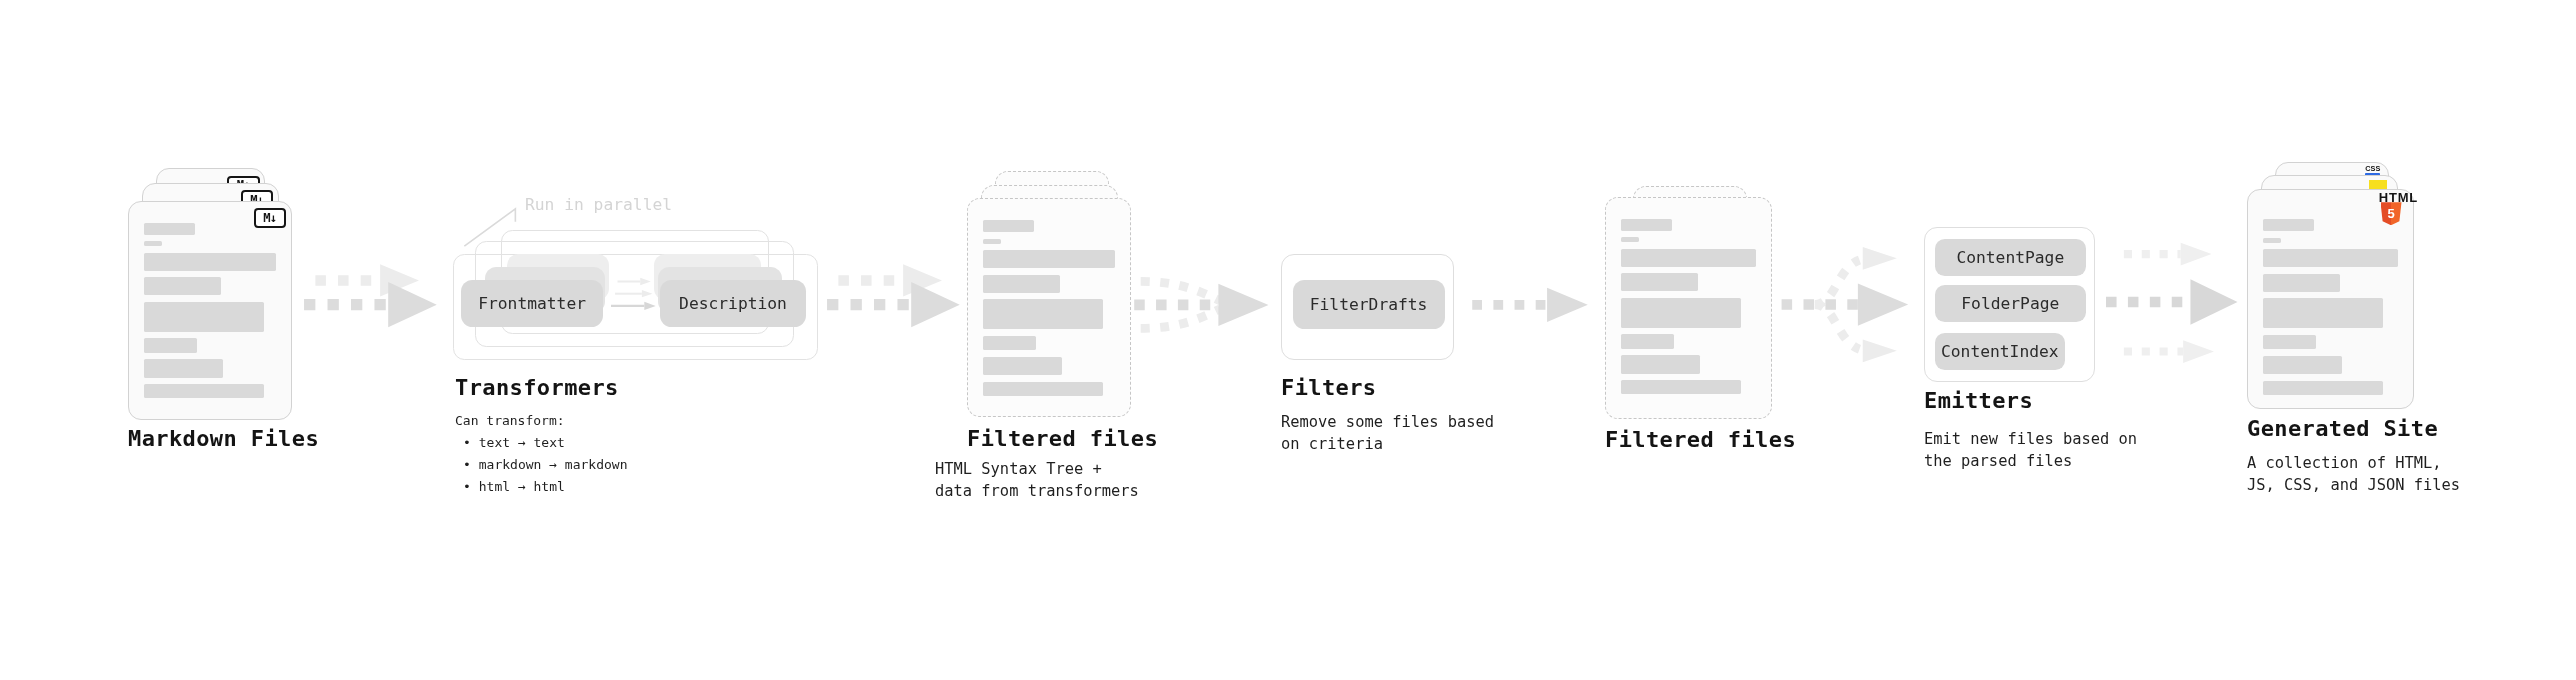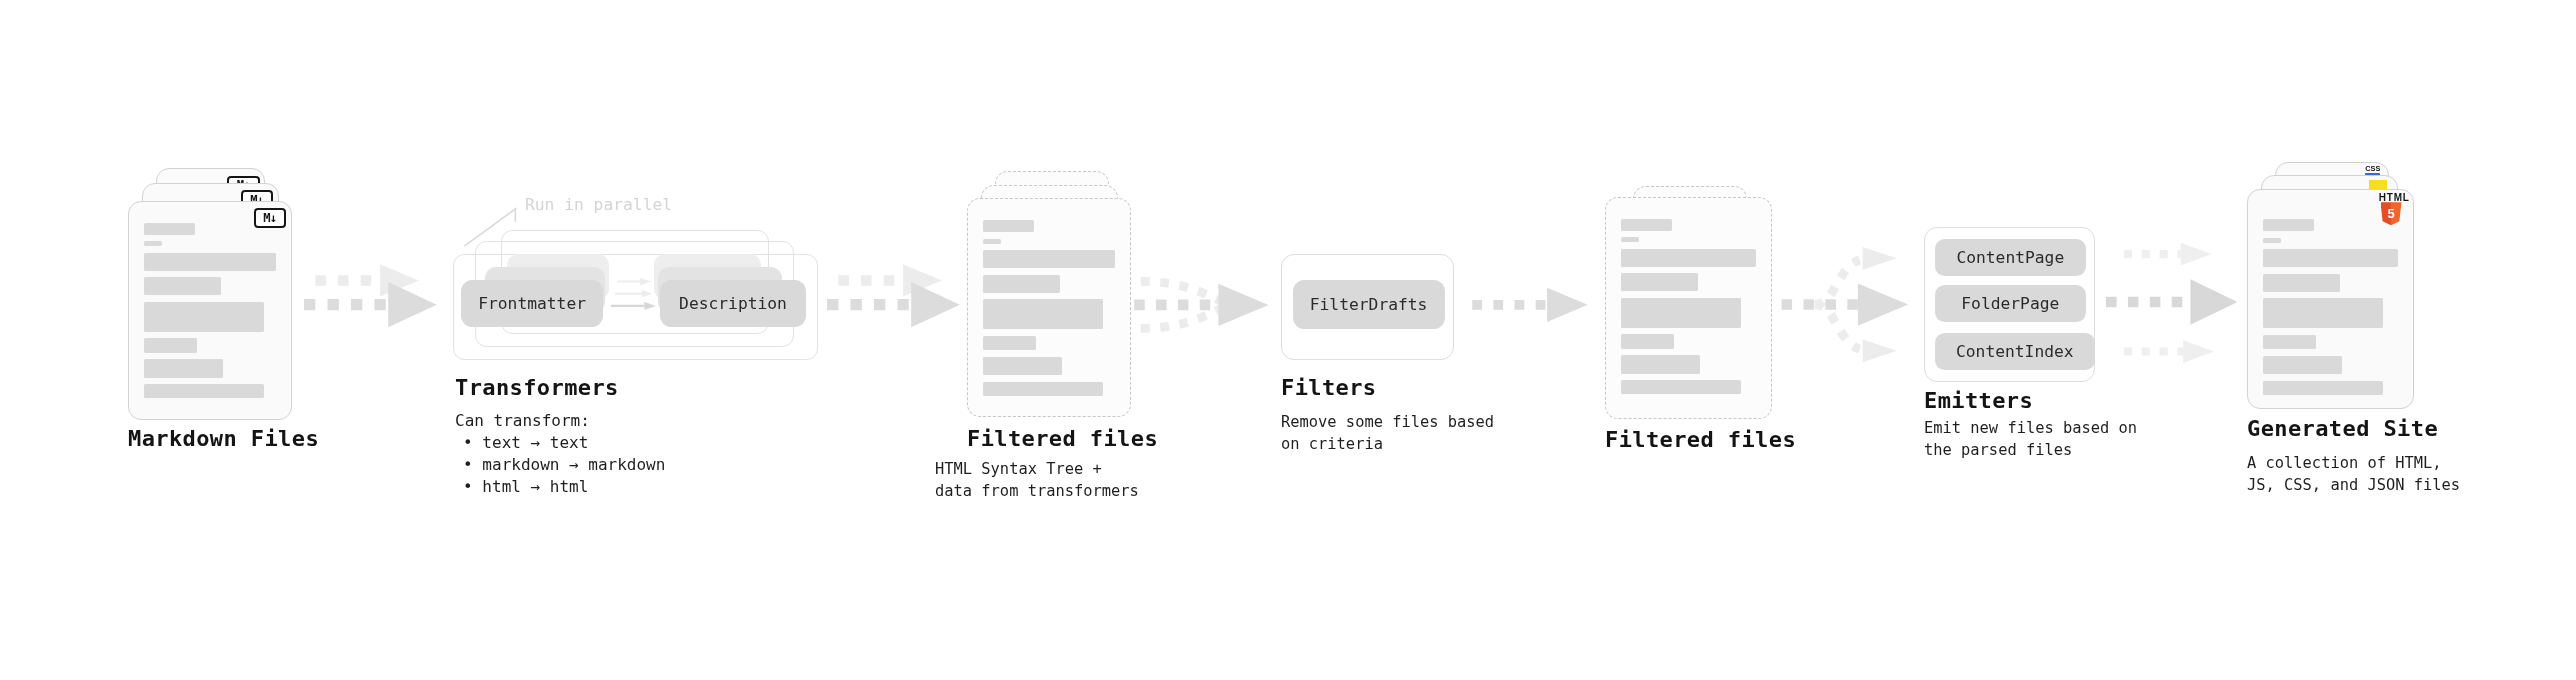--- a/index.html
+++ b/index.html
@@ -41,26 +41,26 @@
   .chip.ghost1{background:var(--chip-ghost1); height:46px;}
   .chip.ghost2{background:var(--chip-ghost2); height:46px;}
   .obox{position:absolute; border:1.6px solid var(--container-border); border-radius:11.4px; box-sizing:border-box;}
   .panel{position:absolute; border:1.6px solid var(--panel-border); border-radius:13px; background:#ffffff; box-sizing:border-box;padding-left:28px;}
   .emit-chip{position:absolute; border-radius:9.8px; background:var(--chip-fill); color:var(--chip-text);
         font-size:16.3px; display:flex; align-items:center; justify-content:center;}
   
   .stage-title{position:absolute; font-size:22px; font-weight:600; letter-spacing:0.4px;
         color:var(--title-text); white-space:nowrap;}
   .stage-caption{position:absolute; font-size:15.4px; line-height:22px; color:var(--caption-text); white-space:pre-line;}
-  .cap-line{font-size:16px; line-height:22px; color:var(--caption-text); white-space:pre;}
+  .cap-line{font-size:13px; line-height:22px; color:var(--caption-text); white-space:pre;}
   .bullet{padding-left:8.1px;}
   .parallel-label{position:absolute; font-size:16.3px; color:var(--parallel-label); white-space:nowrap;}
   
   .h5{position:absolute; top:4.1px; right:9.8px; width:24.4px; text-align:center;}
-  .h5-label{font-family:"Liberation Sans",sans-serif; font-size:10px; font-weight:800; letter-spacing:0.8px;
+  .h5-label{font-family:"Liberation Sans",sans-serif; font-size:13px; font-weight:800; letter-spacing:0.8px;
         color:#151515; line-height:7.3px;}
   .h5-shield{width:21px; height:23px; margin:0.8px auto 0;
         background:linear-gradient(90deg,var(--html5-orange) 50%,var(--html5-orange-light) 50%);
         clip-path:polygon(0 0,100% 0,90% 83%,50% 100%,10% 83%);
         color:#fff; font-size:13px; font-weight:700; display:flex; align-items:center; justify-content:center;
         font-family:"Liberation Sans",sans-serif;}
   .css-badge{position:absolute; top:2.4px; right:8.1px; text-align:right;}
   .css-label{font-family:"Liberation Sans",sans-serif; font-size:7.3px; font-weight:800; color:#151515; line-height:7.3px;}
   .css-bar{width:14.6px; height:3.3px; background:var(--css-blue); margin:0.8px auto 0; border-radius:0.8px;}
   .js-badge{position:absolute; top:4.1px; right:9.8px; width:18px; height:9px; background:var(--js-yellow);}
@@ -204,24 +204,24 @@
     <path d="M45,87 C70,87 72,132 100,142" fill="none" stroke="var(--arrow-light)" stroke-width="11" stroke-dasharray="11 13"></path>
     <polygon points="104,16 146,30 104,44" fill="var(--arrow-light)"></polygon>
     <polygon points="104,130 146,144 104,158" fill="var(--arrow-light)"></polygon>
     <line x1="4" y1="87" x2="100" y2="87" stroke="var(--arrow)" stroke-width="13" stroke-dasharray="13 14"></line>
     <polygon points="98,61 160,87 98,113" fill="var(--arrow)"></polygon>
   </svg>
 
   <div class="panel" style="left:1924px;top:227px;width:171px;height:155px">
     <div class="emit-chip" style="left:9.8px;top:11.4px;width:151px;height:37px">ContentPage</div>
     <div class="emit-chip" style="left:9.8px;top:57px;width:151px;height:37px">FolderPage</div>
-    <div class="emit-chip" style="left:9.8px;top:105px;width:160px;height:37px">ContentIndex</div>
+    <div class="emit-chip" style="left:9.8px;top:105px;width:130px;height:37px">ContentIndex</div>
   </div>
   <div class="stage-title" style="left:1924px;top:388px">Emitters</div>
-  <div class="stage-caption" style="left:1924px;top:417px">Emit new files based on
+  <div class="stage-caption" style="left:1924px;top:428px">Emit new files based on
 the parsed files</div>
 
   <svg class="arr" style="left:2106px;top:237px" width="138" height="130" viewBox="0 0 170 160">
     <line x1="22" y1="21" x2="92" y2="21" stroke="#efefef" stroke-width="10" stroke-dasharray="10 12"></line>
     <polygon points="92,7 130,21 92,35" fill="#efefef"></polygon>
     <line x1="0" y1="80" x2="104" y2="80" stroke="#d8d8d8" stroke-width="13" stroke-dasharray="13 14"></line>
     <polygon points="104,52 162,80 104,108" fill="#d8d8d8"></polygon>
     <line x1="22" y1="141" x2="95" y2="141" stroke="#efefef" stroke-width="10" stroke-dasharray="10 12"></line>
     <polygon points="95,127 133,141 95,155" fill="#efefef"></polygon>
   </svg>

